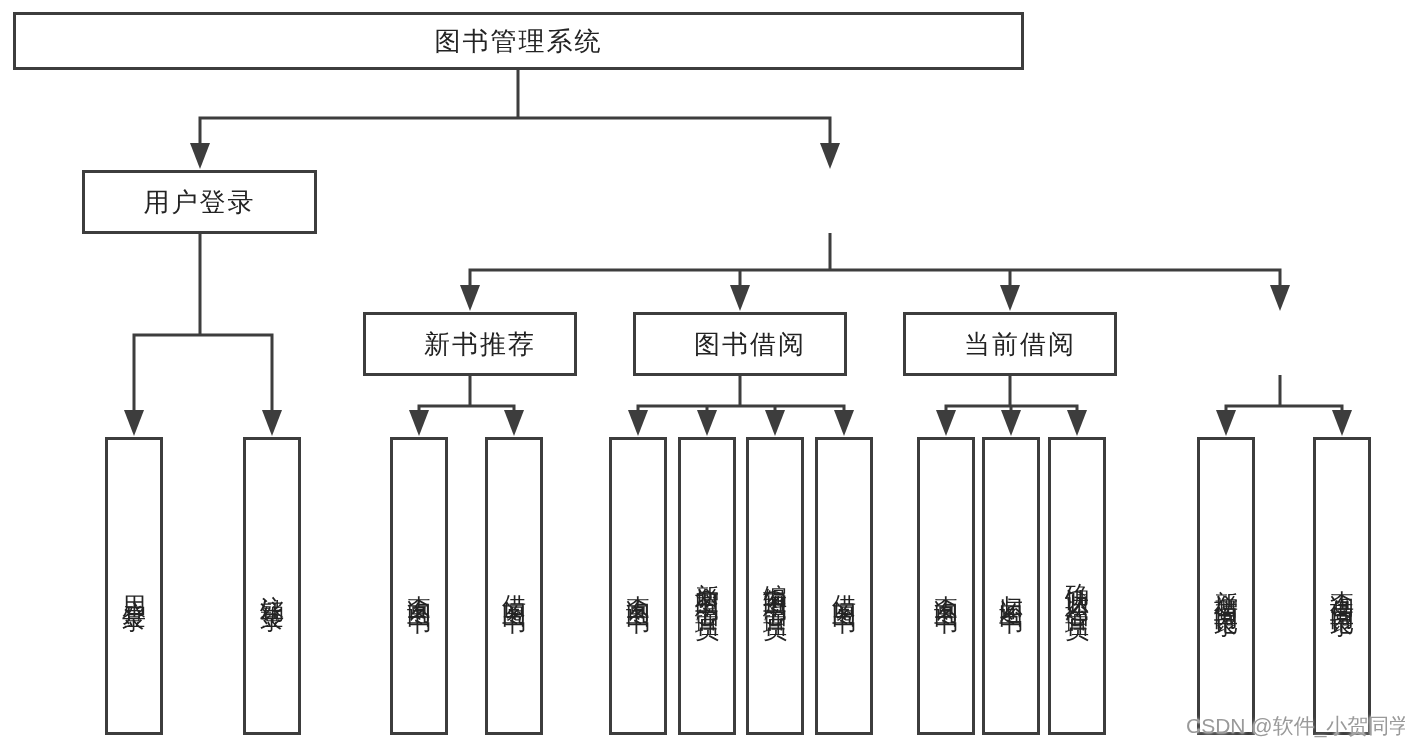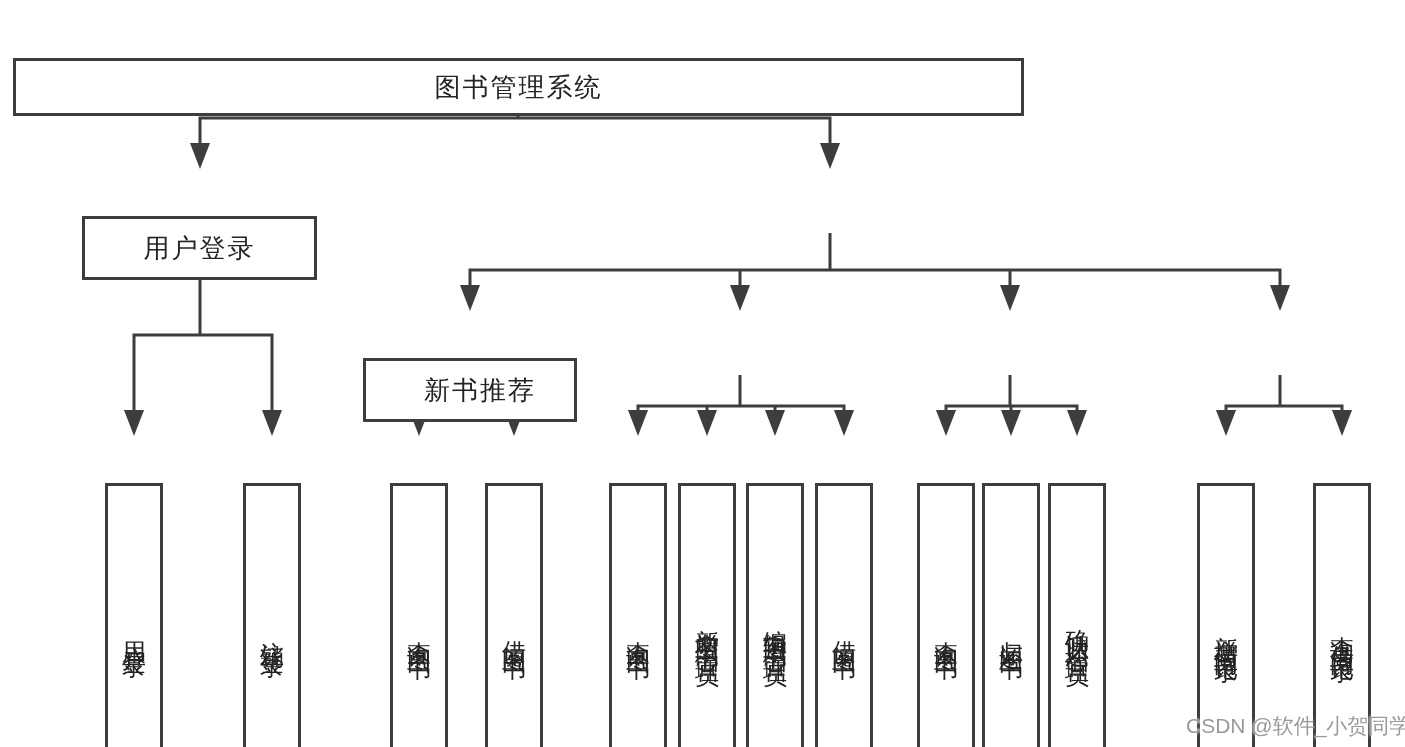--- a/index.html
+++ b/index.html
@@ -19,21 +19,20 @@
   .node {
     position: absolute;
     box-sizing: border-box;
     background: #ffffff;
     border: 3px solid #3d3d3d;
     display: flex;
     align-items: center;
     justify-content: center;
     z-index: 1;
     color: #232323;
-    margin-top: 46px;
   }
   .node.h span {
     font-size: 26px;
     letter-spacing: 2px;
     white-space: nowrap;
   }
   .node.root { left: 13px; top: 12px; width: 1011px; height: 58px; }
   .node.lvl2 { width: 235px; height: 64px; top: 170px; }
   .node.lvl3 { width: 214px; height: 64px; top: 312px; padding-left: 20px; }
   .node.v {
@@ -112,20 +111,26 @@
     <span>图书管理系统</span>
   </div>
 
   <div class="node h lvl2" style="left:82px">
     <span>用户登录</span>
   </div>
 
   <div class="node h lvl3" style="left:363px">
     <span>新书推荐</span>
   </div>
+  <div class="node h lvl3" style="left:633px">
+    <span>图书借阅</span>
+  </div>
+  <div class="node h lvl3" style="left:903px">
+    <span>当前借阅</span>
+  </div>
 
   <div class="node v" style="left:105px">
     <span>用户登录</span>
   </div>
   <div class="node v" style="left:243px">
     <span>注销登录</span>
   </div>
 
   <div class="node v" style="left:390px">
     <span>查询图书</span>

